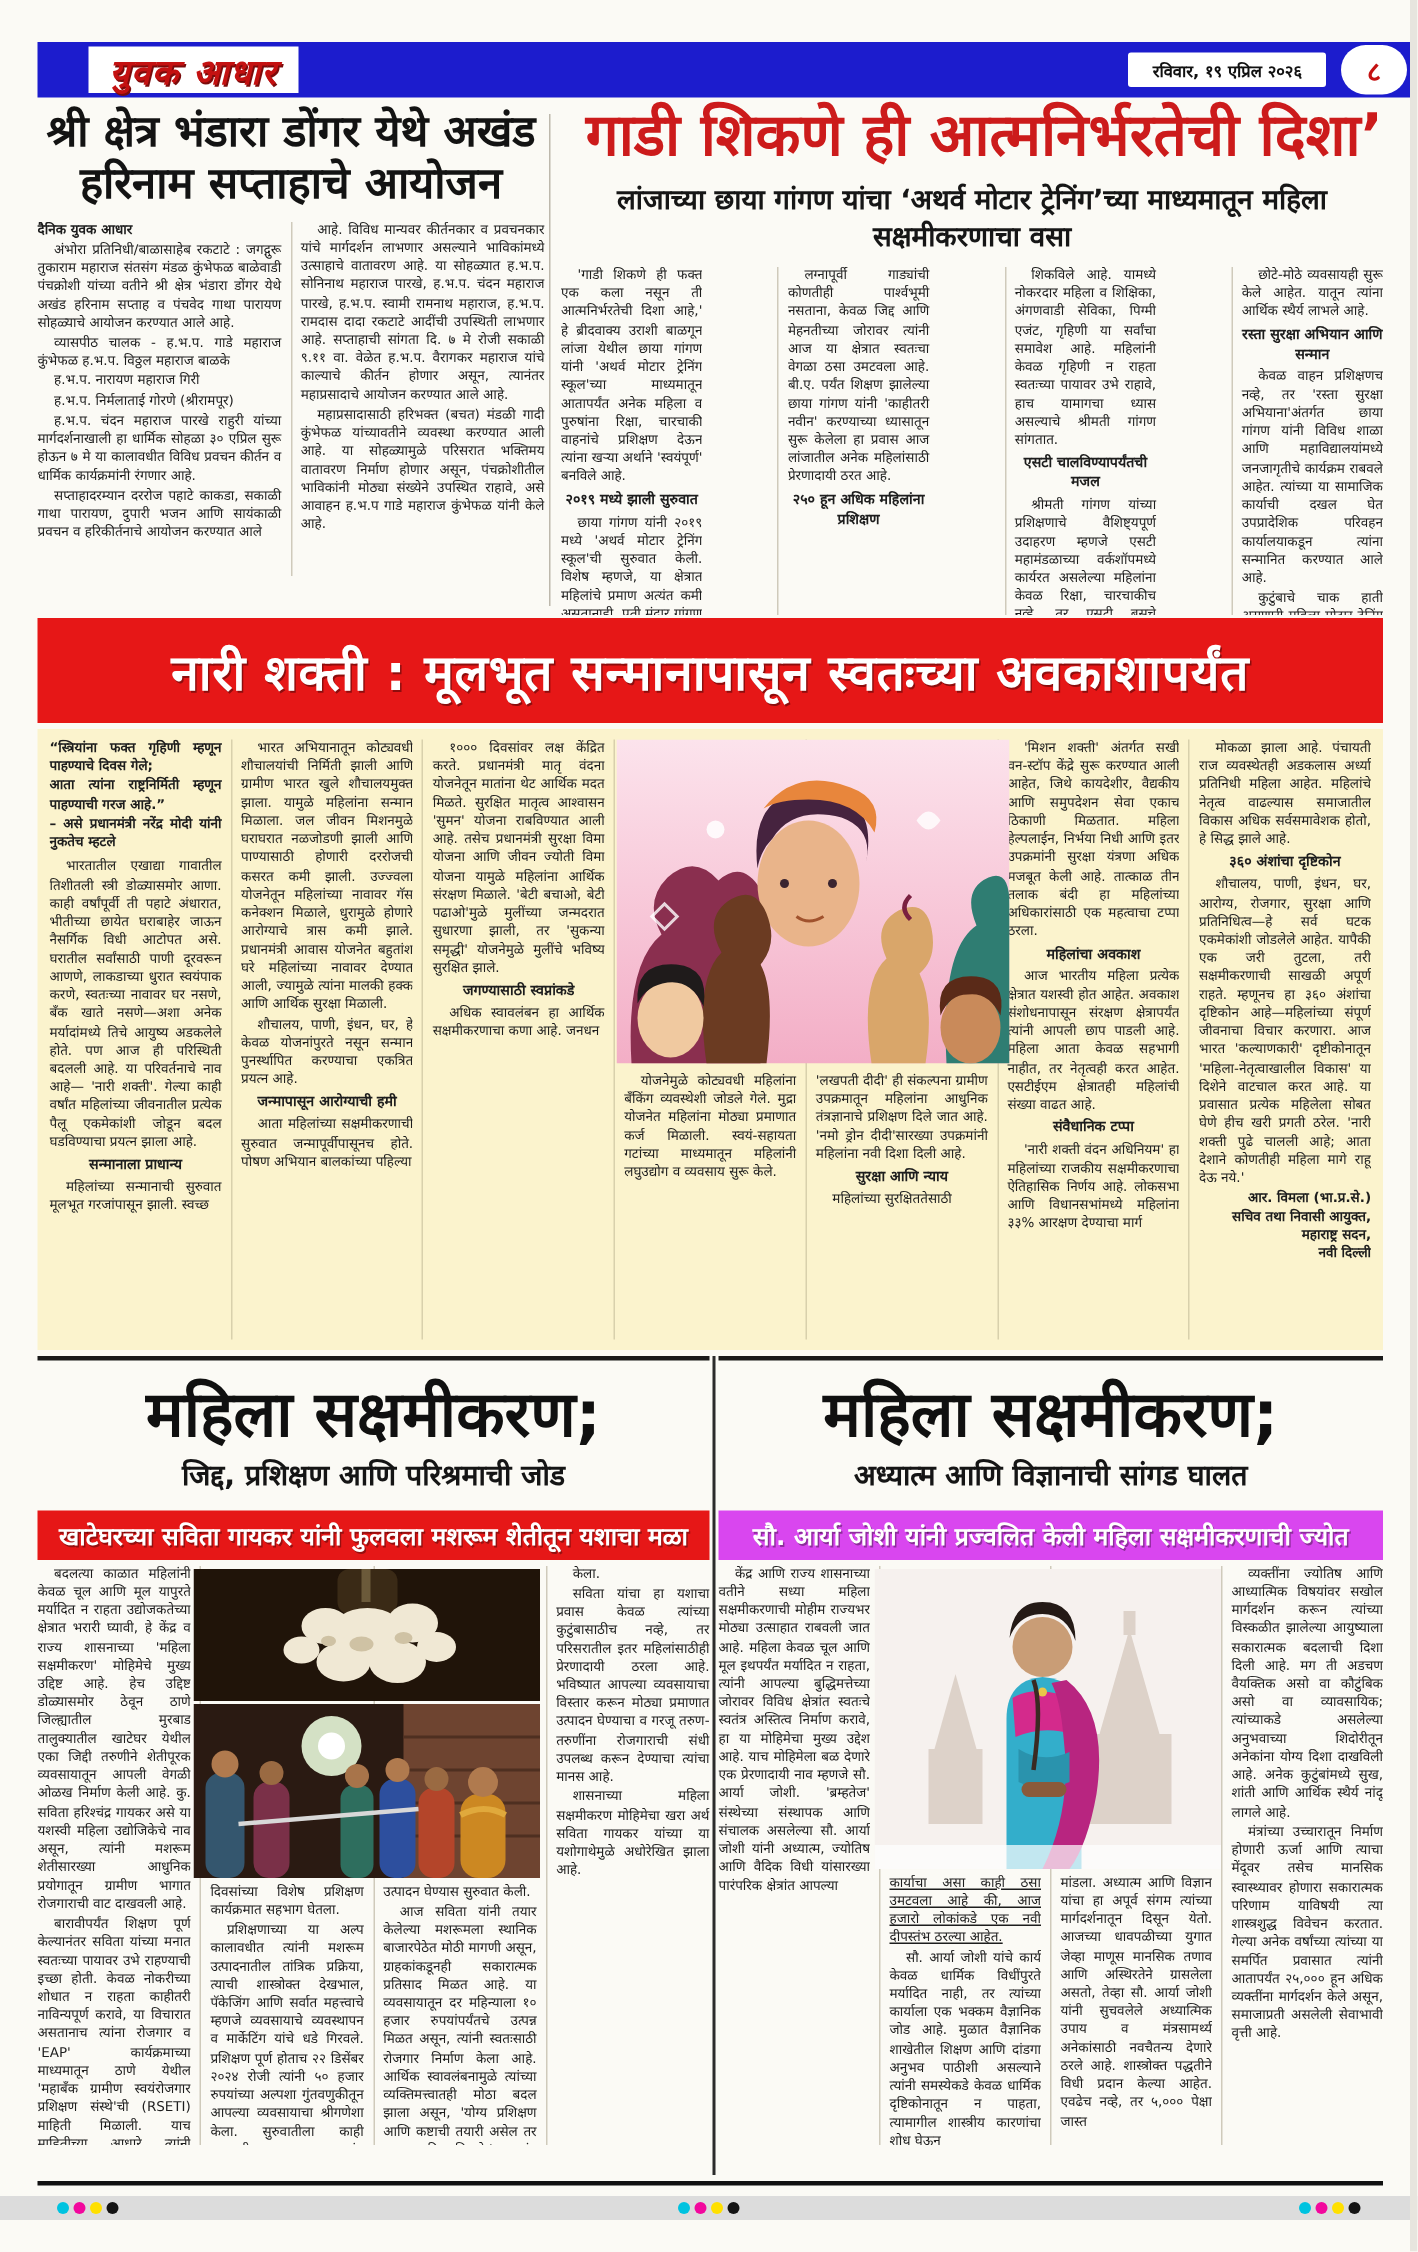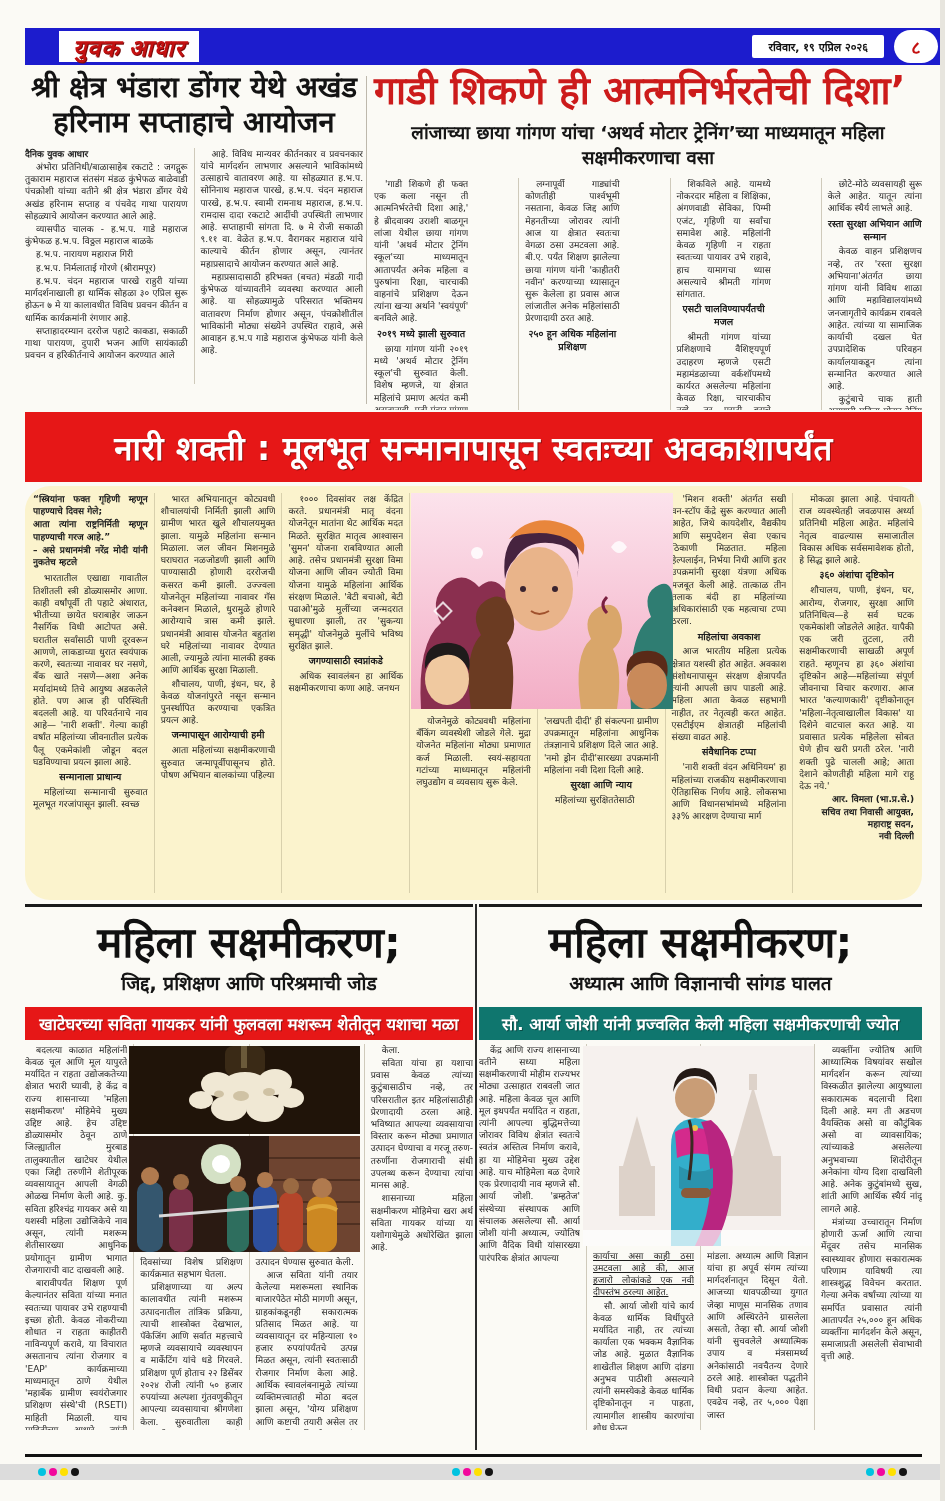--- a/index.html
+++ b/index.html
@@ -30,47 +30,47 @@
   .col .credit { text-align:right; font-weight:bold; text-indent:0; margin-bottom:0; }
   .col .lead { font-weight:bold; text-indent:0; }
 
   
   .art-topleft { position:absolute; left:25px; top:70px; width:338px; height:338px; }
   .art-topleft .hl { font-size:29px; font-weight:bold; line-height:1.2; text-align:center; color:#131313; }
   .art-topleft .body { margin-top:8px; height:236px; }
   .v-divider-top { position:absolute; left:366px; top:76px; width:1px; height:328px; background:#bdb8ac; }
 
   .art-topright { position:absolute; left:374px; top:70px; width:548px; height:338px; }
-  .art-topright .hl { font-size:39px; font-weight:bold; color:#cc1b1b; text-align:left; line-height:1.1; }
+  .art-topright .hl { font-size:39px; font-weight:bold; color:#cc1b1b; text-align:right; line-height:1.1; }
   .art-topright .sub { font-size:18.5px; font-weight:bold; text-align:center; margin-top:6px; color:#161616; }
   .art-topright .body { margin-top:9px; height:232px;gap:44px; }
 
   
   .nari-banner { position:absolute; left:25px; top:412px; width:897px; height:70px; background:#e61717; display:flex; align-items:center; justify-content:center; }
   .nari-banner span { color:#ffffff; font-weight:bold; font-size:33px; letter-spacing:0.5px; text-shadow:1px 1px 0 #8d0d0d; }
 
   
-  .feature { position:absolute; left:25px; top:486px; width:897px; height:414px; background:#fbf3cd; padding:7px 8px;border-radius:25px; }
+  .feature { position:absolute; left:25px; top:486px; width:897px; height:414px; background:#fbf3cd; padding:7px 8px; }
   .feature .cols { position:relative; height:100%; }
   .feature .cols > .col + .col { border-left:1px solid #d8d0ac; }
   .feature .under-img { padding-top:222px; }
   .illus { position:absolute; left:378px; top:0; width:262px; height:216px; }
 
   
   .half { position:absolute; top:904px; height:546px; }
   .half-left { left:25px; width:448px; }
   .half-right { left:479px; width:443px; }
   .v-divider-bottom { position:absolute; left:475px; top:904px; width:1.5px; height:546px; background:#2b2b2b; }
   .half .top-rule { height:2.5px; background:#1a1a1a; }
   .half .hl { font-size:42px; font-weight:bold; text-align:center; margin-top:14px; line-height:1.05; color:#101010; }
   .half .sub { font-size:19px; font-weight:bold; text-align:center; margin-top:5px; color:#151515; }
   .half .banner { height:33px; margin-top:11px; display:flex; align-items:center; justify-content:center; }
   .half .banner span { color:#fff; font-weight:bold; font-size:16.5px; text-shadow:1px 1px 0 rgba(0,0,0,0.35); }
   .banner-red { background:#e61717; }
-  .banner-blue { background:#0f766e;text-align:right; }
+  .banner-blue { background:#d946ef;text-align:right; }
   .half .body { margin-top:4px; height:386px; position:relative; }
   .photo-stack { position:absolute; left:104px; top:2px; width:231px; z-index:2; }
   .photo-stack svg { display:block; }
   .pad-photos-l { padding-top:212px; }
   .pad-photos-r { padding-top:206px; }
 
   
   .footer-rule { position:absolute; left:25px; top:1454px; width:897px; height:2.5px; background:#111; }
   .print-strip { position:absolute; left:0; top:1464px; width:945px; height:16px; background:#dcdcdc; display:flex; align-items:center; justify-content:space-between; padding:0 38px; }
   .dotgroup { display:flex; gap:3px; }
@@ -177,21 +177,21 @@
           <p>महिलांच्या सुरक्षिततेसाठी</p>
         </div>
       <div class="col">
           <p>'मिशन शक्ती' अंतर्गत सखी वन-स्टॉप केंद्रे सुरू करण्यात आली आहेत, जिथे कायदेशीर, वैद्यकीय आणि समुपदेशन सेवा एकाच ठिकाणी मिळतात. महिला हेल्पलाईन, निर्भया निधी आणि इतर उपक्रमांनी सुरक्षा यंत्रणा अधिक मजबूत केली आहे. तात्काळ तीन तलाक बंदी हा महिलांच्या अधिकारांसाठी एक महत्वाचा टप्पा ठरला.</p>
           <h4>महिलांचा अवकाश</h4>
           <p>आज भारतीय महिला प्रत्येक क्षेत्रात यशस्वी होत आहेत. अवकाश संशोधनापासून संरक्षण क्षेत्रापर्यंत त्यांनी आपली छाप पाडली आहे. महिला आता केवळ सहभागी नाहीत, तर नेतृत्वही करत आहेत. एसटीईएम क्षेत्रातही महिलांची संख्या वाढत आहे.</p>
           <h4>संवैधानिक टप्पा</h4>
           <p>'नारी शक्ती वंदन अधिनियम' हा महिलांच्या राजकीय सक्षमीकरणाचा ऐतिहासिक निर्णय आहे. लोकसभा आणि विधानसभांमध्ये महिलांना ३३% आरक्षण देण्याचा मार्ग</p>
         </div>
       <div class="col">
-          <p>मोकळा झाला आहे. पंचायती राज व्यवस्थेतही जवळपास अर्ध्या प्रतिनिधी महिला आहेत. महिलांचे नेतृत्व वाढल्यास समाजातील विकास अधिक सर्वसमावेशक होतो, हे सिद्ध झाले आहे.</p>
+          <p>मोकळा झाला आहे. पंचायती राज व्यवस्थेतही अडकलास अर्ध्या प्रतिनिधी महिला आहेत. महिलांचे नेतृत्व वाढल्यास समाजातील विकास अधिक सर्वसमावेशक होतो, हे सिद्ध झाले आहे.</p>
           <h4>३६० अंशांचा दृष्टिकोन</h4>
           <p>शौचालय, पाणी, इंधन, घर, आरोग्य, रोजगार, सुरक्षा आणि प्रतिनिधित्व—हे सर्व घटक एकमेकांशी जोडलेले आहेत. यापैकी एक जरी तुटला, तरी सक्षमीकरणाची साखळी अपूर्ण राहते. म्हणूनच हा ३६० अंशांचा दृष्टिकोन आहे—महिलांच्या संपूर्ण जीवनाचा विचार करणारा. आज भारत 'कल्याणकारी' दृष्टीकोनातून 'महिला-नेतृत्वाखालील विकास' या दिशेने वाटचाल करत आहे. या प्रवासात प्रत्येक महिलेला सोबत घेणे हीच खरी प्रगती ठरेल. 'नारी शक्ती पुढे चालली आहे; आता देशाने कोणतीही महिला मागे राहू देऊ नये.'</p>
           <p class="credit">आर. विमला (भा.प्र.से.)</p>
           <p class="credit">सचिव तथा निवासी आयुक्त,</p>
           <p class="credit">महाराष्ट्र सदन,</p>
           <p class="credit">नवी दिल्ली</p>
         </div>
 
       <svg class="illus" viewBox="0 0 262 216" aria-hidden="true">
         <defs>

